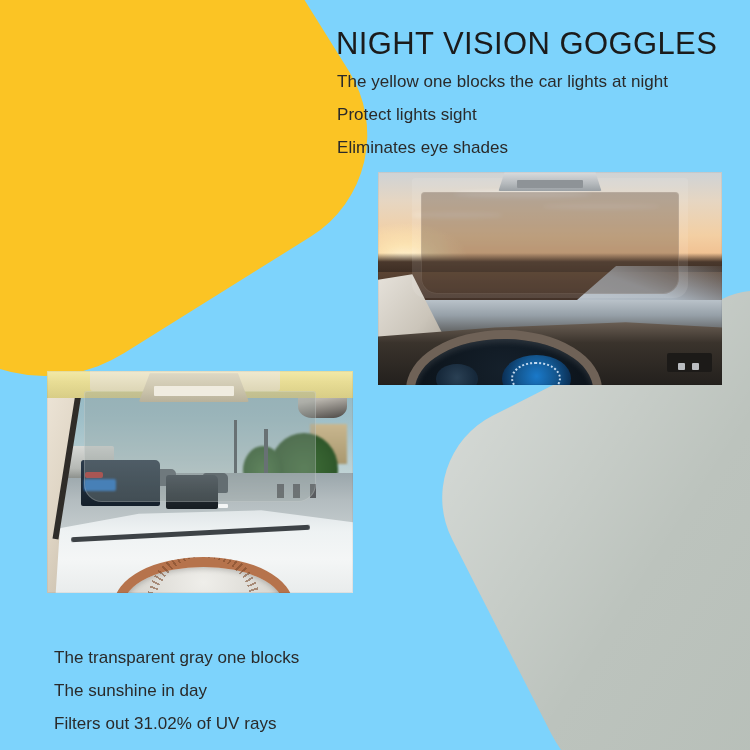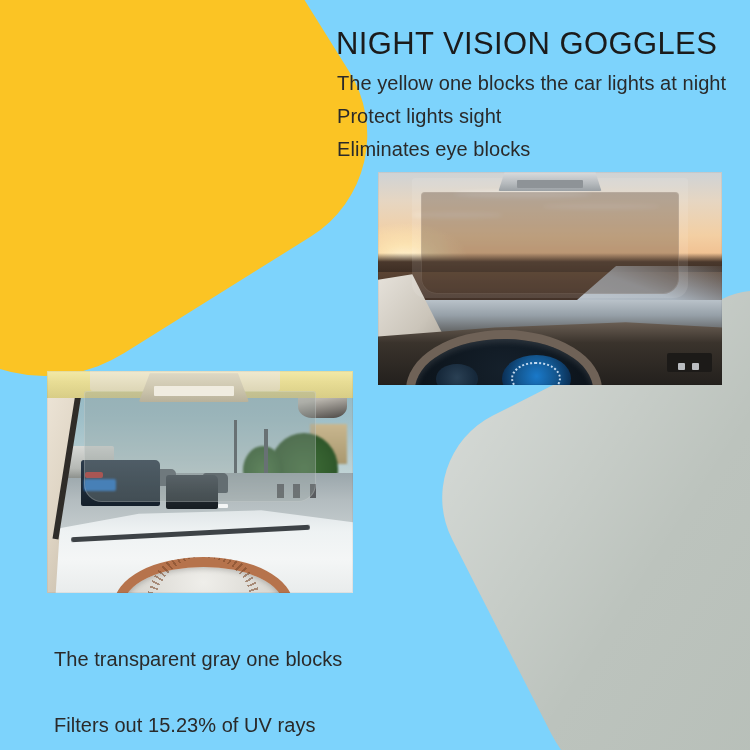--- a/index.html
+++ b/index.html
@@ -54,21 +54,21 @@
     position: absolute;
     color: #1b1b1b;
     font-size: 31px;
     font-weight: 400;
     letter-spacing: .4px;
     white-space: nowrap;
   }
   .bullet {
     position: absolute;
     color: #2a2a2a;
-    font-size: 20px;
+    font-size: 17px;
     font-weight: 400;
     letter-spacing: .05px;
     white-space: nowrap;
   }
 
   #night-title { left: 336px; top: 26px; }
   #night-line-1 { left: 337px; top: 72px; }
   #night-line-2 { left: 337px; top: 105px; }
   #night-line-3 { left: 337px; top: 138px; }
 
@@ -509,21 +509,21 @@
 
 <div id="page">
 
   <div class="lens" id="yellow-lens"></div>
 
   <div class="lens" id="gray-lens"></div>
 
   <div class="headline" id="night-title">NIGHT VISION GOGGLES</div>
   <div class="bullet" id="night-line-1">The yellow one blocks the car lights at night</div>
   <div class="bullet" id="night-line-2">Protect lights sight</div>
-  <div class="bullet" id="night-line-3">Eliminates eye blocks</div>
+  <div class="bullet" id="night-line-3">Eliminates eye shades</div>
 
   <div class="photo" id="night-photo">
     <div class="photo-inner">
       <div class="nv-sky"></div>
       <div class="nv-cloud nv-c1"></div>
       <div class="nv-cloud nv-c2"></div>
       <div class="nv-cloud nv-c3"></div>
       <div class="nv-treeline"></div>
       <div class="nv-field"></div>
       <div class="nv-road"></div>
@@ -570,15 +570,16 @@
       <div class="dv-wheel"></div>
       <div class="dv-ceiling"></div>
       <div class="dv-sunvisor"></div>
       <div class="dv-panel"></div>
       <div class="dv-clip"></div>
     </div>
     <div class="photo-frame"></div>
   </div>
 
   <div class="bullet" id="sun-line-1">The transparent gray one blocks</div>
-  <div class="bullet" id="sun-line-3">Filters out 15.23% of UV rays</div>
+  <div class="bullet" id="sun-line-2">The sunshine in day</div>
+  <div class="bullet" id="sun-line-3">Filters out 31.02% of UV rays</div>
 
 </div>
 
 </body></html>

